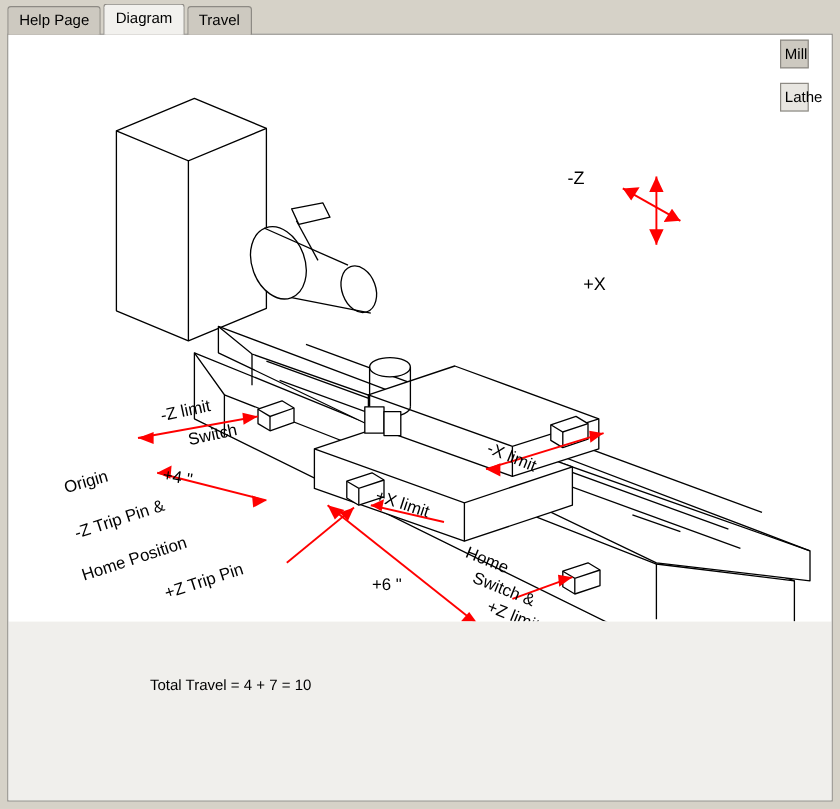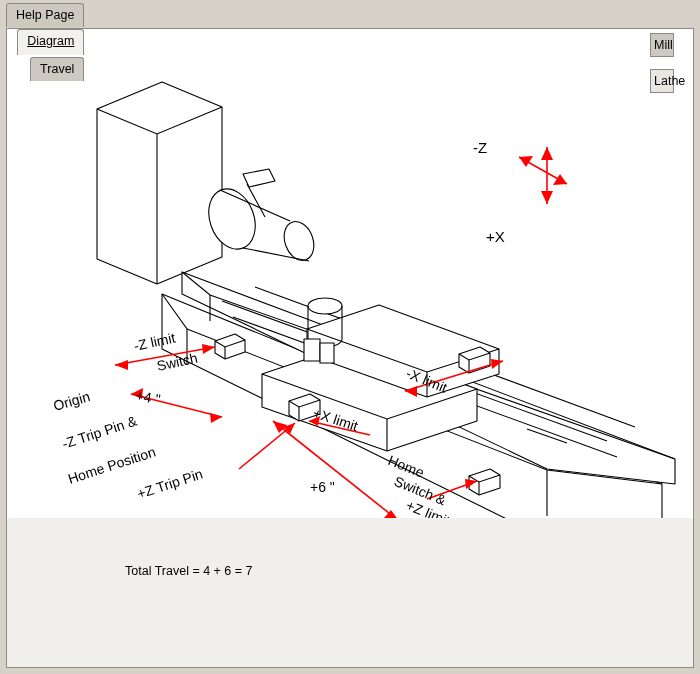--- a/index.html
+++ b/index.html
@@ -20,38 +20,36 @@
   
   .tabbar {
     position: absolute;
     left: 6px;
     top: 3px;
     height: 26px;
     display: flex;
     align-items: flex-end;
     gap: 2px;
     z-index: 5;
-    flex-direction: column;
   }
   .tab {
     border: 1px solid #8d8a84;
     border-bottom: none;
     background: #cdc9c0;
     padding: 4px 9px 4px 9px;
     font-size: 12.5px;
     color: #000;
     border-radius: 3px 3px 0 0;
     line-height: 15px;
     cursor: default;
   }
   .tab.active {
     background: #f2f1ee;
     padding-bottom: 6px;
     font-weight: normal;
-    text-decoration: underline;
   }
   
   .panel {
     position: absolute;
     left: 6px;
     top: 28px;
     width: 688px;
     height: 640px;
     background: #ffffff;
     border: 1px solid #8d8a84;
@@ -254,21 +252,21 @@
 
           <text class="lbl" transform="translate(380,435) rotate(22)">Home</text>
           <text class="lbl" transform="translate(386,456) rotate(22)">Switch &amp;</text>
           <text class="lbl" transform="translate(398,480) rotate(22)">+Z limit</text>
         </g>
       </svg>
     </div>
 
     <div class="notes-area">
       <div class="notes">
-        <div>Total Travel = 4 + 6 = 7</div>
+        <div>Total Travel = 4 + 7 = 10</div>
         
         
         
         
         
         
         
       </div>
     </div>
 

